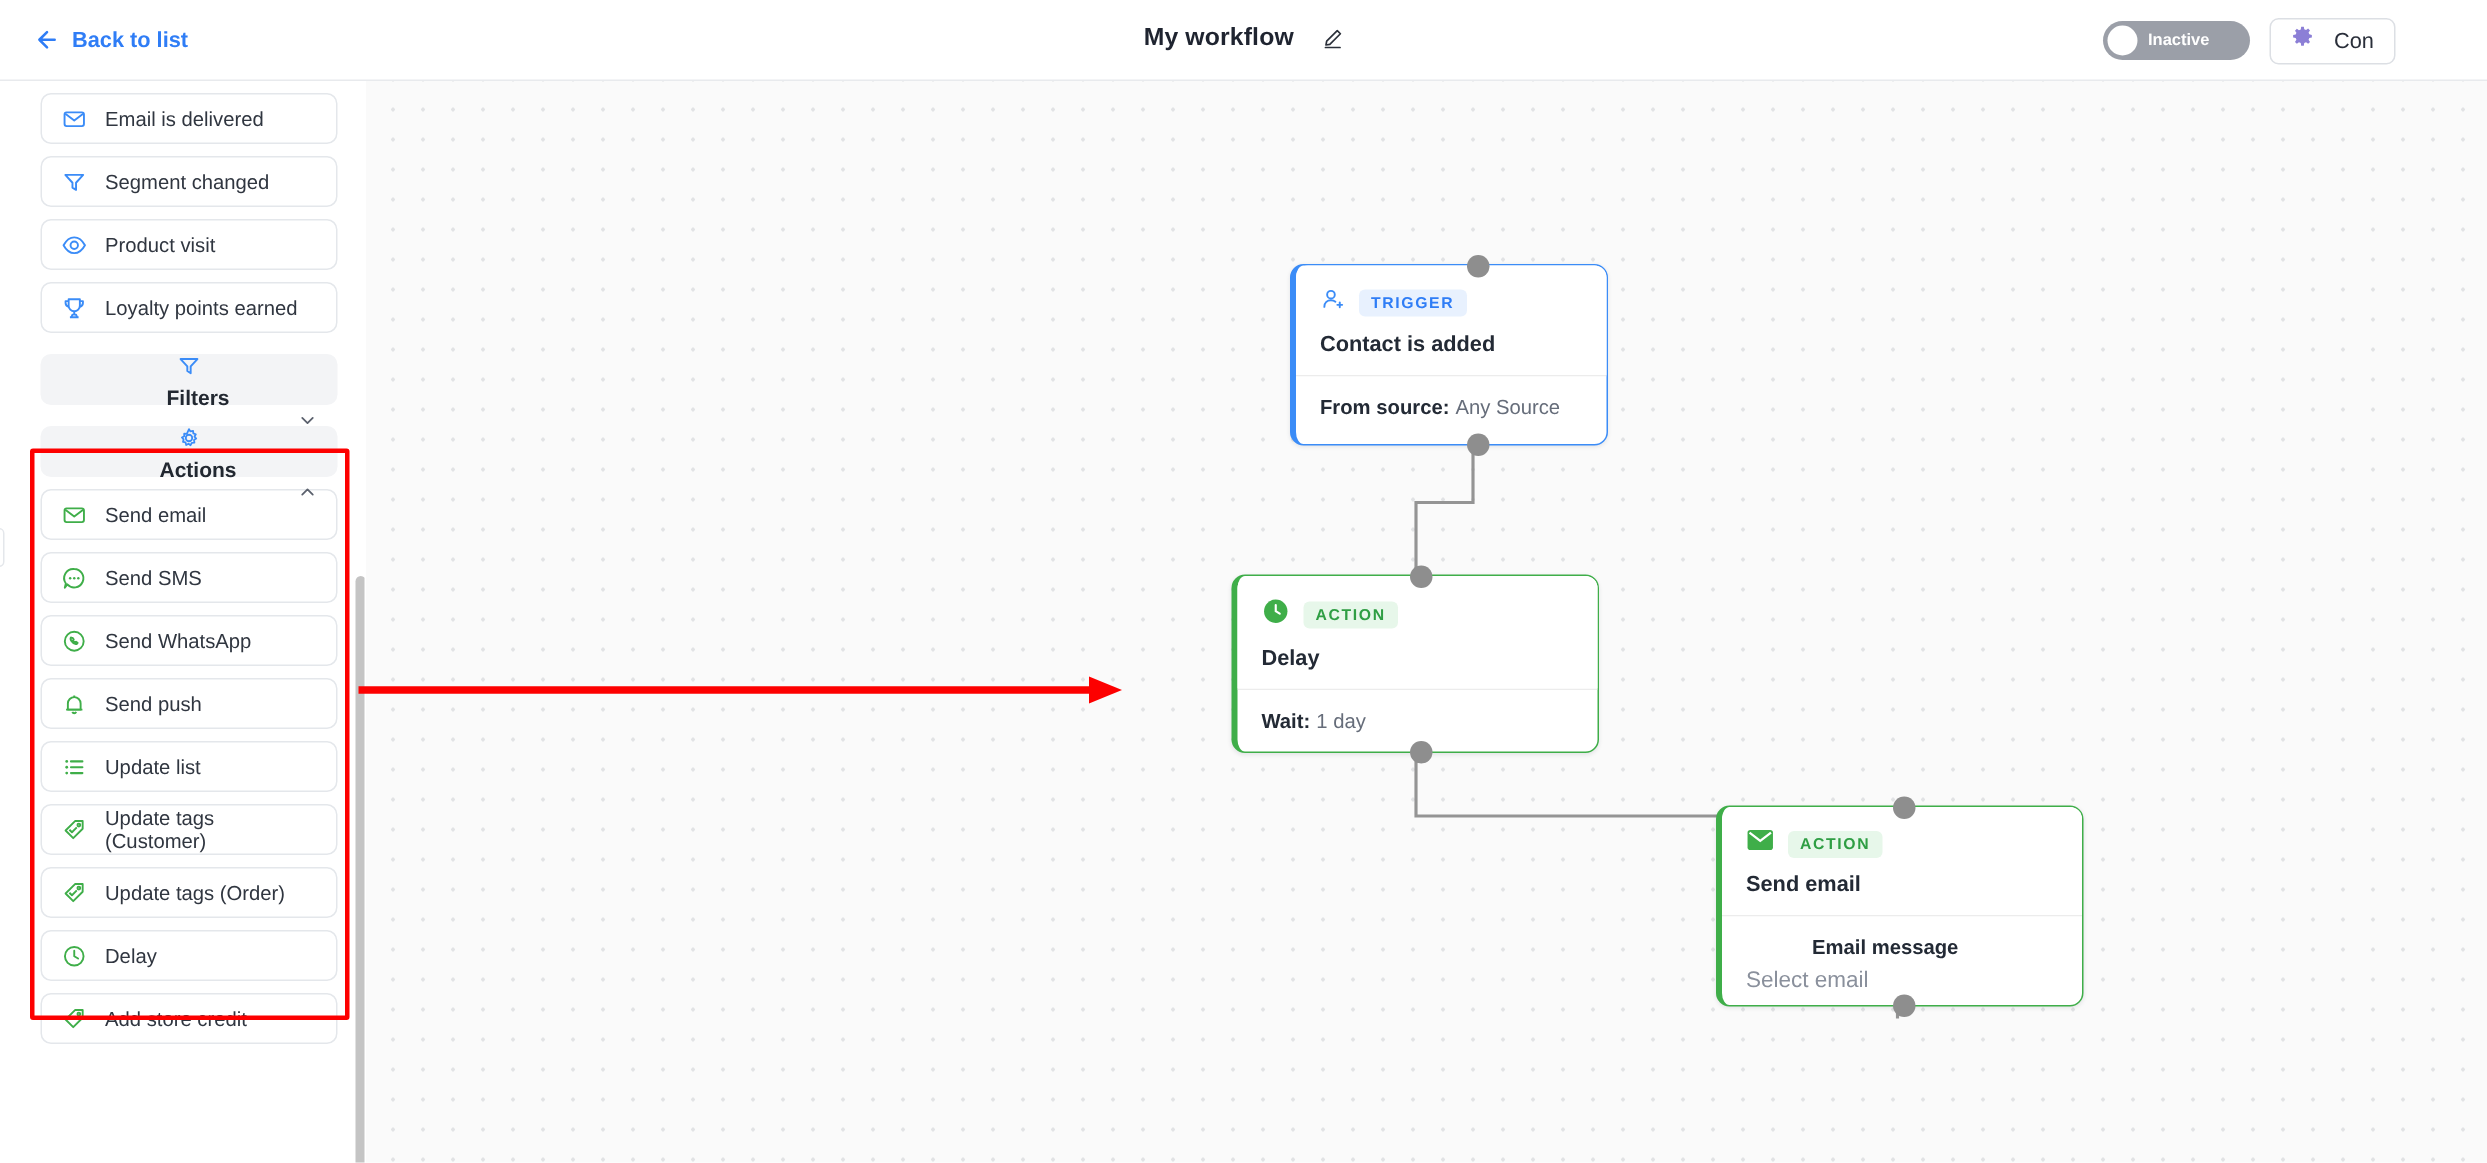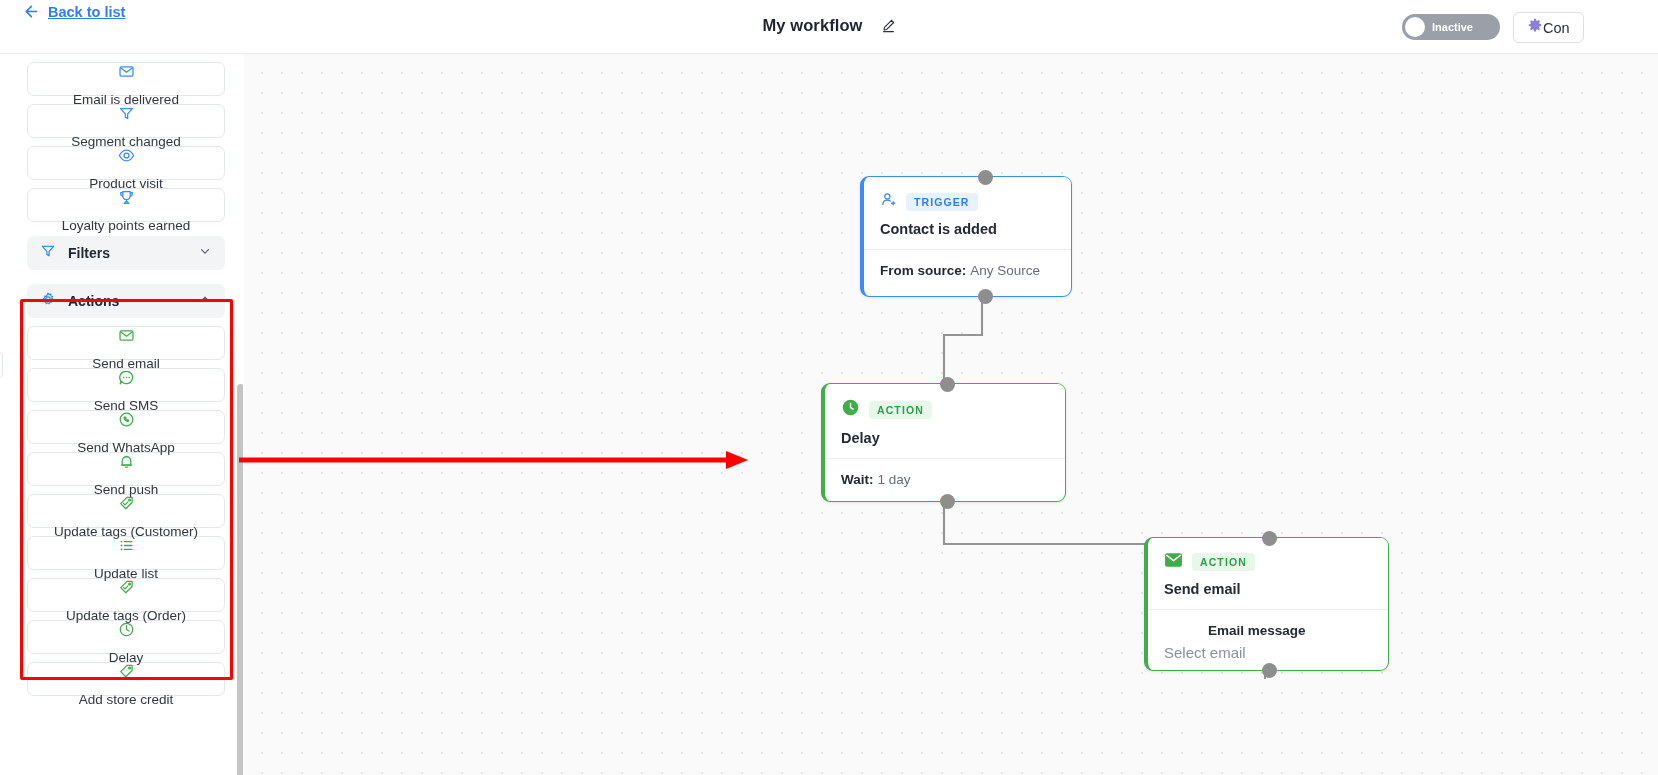--- a/index.html
+++ b/index.html
@@ -11,25 +11,24 @@
   }
 
   
   .topbar {
     position: absolute; left: 0; top: 0; width: 1658px; height: 54px;
     background: #ffffff;
     border-bottom: 1px solid #e8eaed;
     z-index: 40;
   }
   .back-link {
-    position: absolute; left: 22px; top: 3px;
+    position: absolute; left: 22px; top: 18px;
     display: flex; align-items: center; gap: 9px;
     color: #2f7df6; font-size: 14.5px; font-weight: 600;
     cursor: pointer;
-    text-decoration: underline;
   }
   .back-arrow { display: block; width: 17px; height: 17px; }
   .wf-title-wrap {
     position: absolute; left: 0; right: 0; top: 16px;
     display: flex; justify-content: center; align-items: center; gap: 18px;
   }
   .wf-title { font-size: 16.5px; font-weight: 700; color: #1f2430; letter-spacing: .1px; }
   .pencil-icon { width: 15px; height: 15px; display:block; cursor: pointer; }
 
   .inactive-toggle {
@@ -37,43 +36,43 @@
     height: 26px; width: 98px; border-radius: 13px;
     background: #9b9fa8; display: flex; align-items: center; padding: 0 3px;
     cursor: pointer;
   }
   .toggle-knob { width: 20px; height: 20px; border-radius: 50%; background: #fff; flex: none; }
   .toggle-label { color: #ffffff; font-size: 11px; font-weight: 700; margin-left: 7px; }
 
   .config-btn {
     position: absolute; left: 1513px; top: 12px;
     height: 31px; border: 1px solid #dcdfe4; border-radius: 6px;
-    background: #fff; display: flex; align-items: center; gap: 0;
+    background: #fff; display: flex; align-items: center; gap: 13px;
     padding: 0 13px; white-space: nowrap; cursor: pointer;
   }
   .config-btn .lbl { font-size: 14.5px; color: #2a2f3a; font-weight: 500; }
 
   
   .sidebar {
     position: absolute; left: 0; top: 54px; width: 243px; height: 721px;
     background: #ffffff; overflow: hidden;
   }
   .side-list { position: absolute; left: 0; top: 0; width: 243px; padding: 8px 18px 0 27px; }
   .side-item {
     height: 34px; border: 1px solid #e4e7eb; border-radius: 7px;
     display: flex; align-items: center; gap: 12px; padding: 0 13px;
-    margin-bottom: 8px; background: #fff; cursor: pointer; flex-direction: column;
+    margin-bottom: 8px; background: #fff; cursor: pointer;
   }
   .side-item .lbl { font-size: 13.5px; color: #303640; }
   .side-item svg { flex: none; display:block; }
 
   .section-head {
     height: 34px; border-radius: 7px; background: #f3f4f6;
     display: flex; align-items: center; padding: 0 13px;
-    margin-bottom: 8px; cursor: pointer;
+    margin-bottom: 8px; cursor: pointer; flex-direction: column;
   }
   .section-head .lbl { font-size: 14px; font-weight: 700; color: #222831; margin-left: 12px; }
   .section-head .chev { margin-left: auto; display:block; }
 
   .actions-block { position: relative; }
 
   
   .red-box {
     position: absolute; left: 20px; top: 299px;
     width: 213px; height: 381px;
@@ -309,51 +308,51 @@
             <path d="M3.6 14.2 H16.4"></path>
             <path d="M8.5 16 A1.6 1.6 0 0 0 11.5 16"></path>
             <path d="M10 3.2 V4.4"></path>
           </svg>
         </span>
         <span class="lbl">Send push</span>
       </div>
 
       <div class="side-item">
         <span>
-          <svg width="17" height="17" viewBox="0 0 20 20" fill="none" stroke="#3fae49" stroke-width="1.5" stroke-linejoin="round">
-            <path d="M10.6 2.8 H16.6 V8.8 L9.2 16.2 L3.2 10.2 Z"></path>
-            <circle cx="13.6" cy="5.9" r="1.1"></circle>
-            <path d="M6.2 9.6 L8.2 11.6 L12 7.8"></path>
-          </svg>
-        </span>
-        <span class="lbl">Update tags (Customer)</span>
-      </div>
-
-      <div class="side-item">
-        <span>
           <svg width="17" height="17" viewBox="0 0 20 20" fill="none" stroke="#3fae49" stroke-width="1.6" stroke-linecap="round">
             <path d="M7.4 5.4 H16.4"></path>
               <path d="M7.4 10 H16.4"></path>
               <path d="M7.4 14.6 H16.4"></path>
             <circle cx="4.1" cy="5.4" r="1.1" fill="#3fae49" stroke="none"></circle>
             <circle cx="4.1" cy="10" r="1.1" fill="#3fae49" stroke="none"></circle>
             <circle cx="4.1" cy="14.6" r="1.1" fill="#3fae49" stroke="none"></circle>
           </svg>
         </span>
         <span class="lbl">Update list</span>
       </div>
 
       <div class="side-item">
         <span>
           <svg width="17" height="17" viewBox="0 0 20 20" fill="none" stroke="#3fae49" stroke-width="1.5" stroke-linejoin="round">
             <path d="M10.6 2.8 H16.6 V8.8 L9.2 16.2 L3.2 10.2 Z"></path>
             <circle cx="13.6" cy="5.9" r="1.1"></circle>
             <path d="M6.2 9.6 L8.2 11.6 L12 7.8"></path>
           </svg>
         </span>
+        <span class="lbl">Update tags (Customer)</span>
+      </div>
+
+      <div class="side-item">
+        <span>
+          <svg width="17" height="17" viewBox="0 0 20 20" fill="none" stroke="#3fae49" stroke-width="1.5" stroke-linejoin="round">
+            <path d="M10.6 2.8 H16.6 V8.8 L9.2 16.2 L3.2 10.2 Z"></path>
+            <circle cx="13.6" cy="5.9" r="1.1"></circle>
+            <path d="M6.2 9.6 L8.2 11.6 L12 7.8"></path>
+          </svg>
+        </span>
         <span class="lbl">Update tags (Order)</span>
       </div>
 
       <div class="side-item">
         <span>
           <svg width="17" height="17" viewBox="0 0 20 20" fill="none" stroke="#3fae49" stroke-width="1.5" stroke-linecap="round" stroke-linejoin="round">
             <circle cx="10" cy="10" r="7.3"></circle>
             <path d="M10 5.6 V10 L13 11.8"></path>
           </svg>
         </span>

